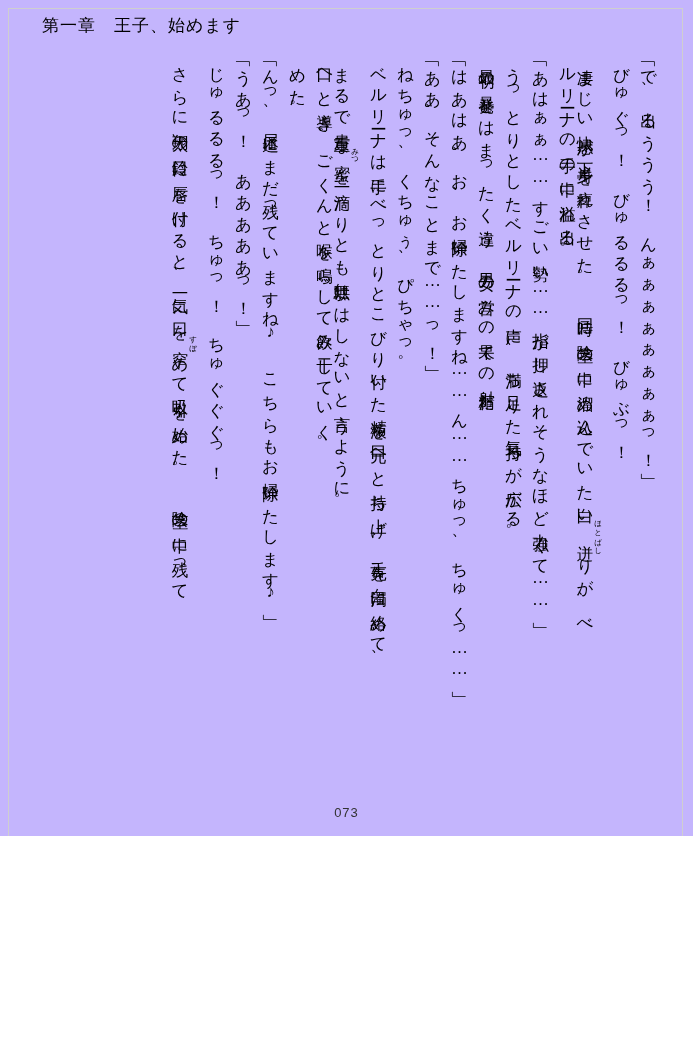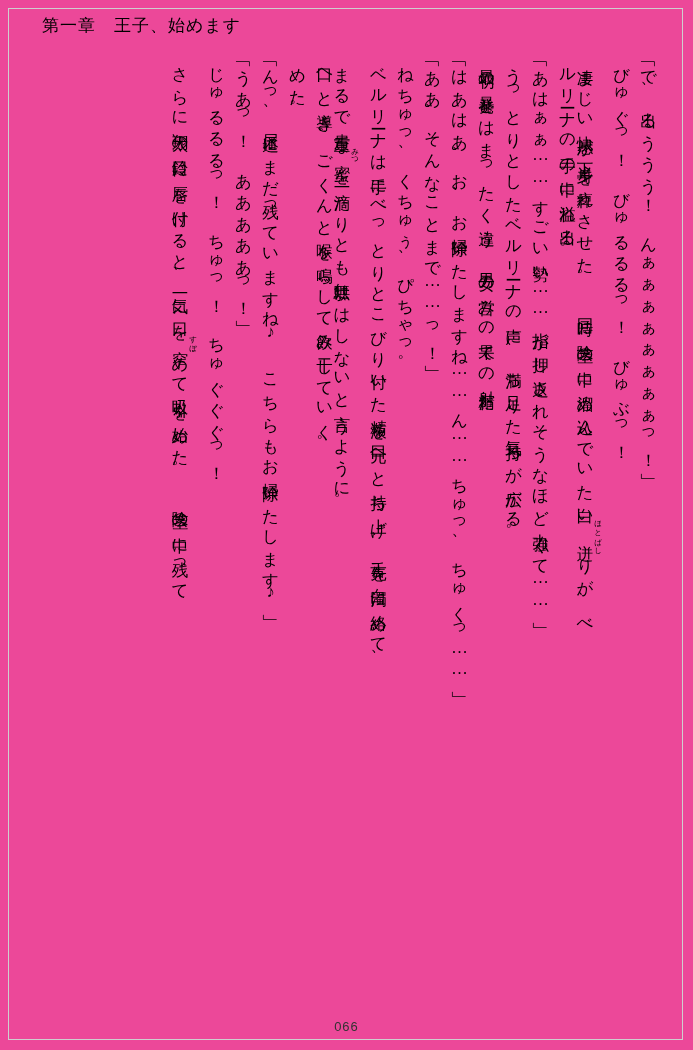--- a/index.html
+++ b/index.html
@@ -3,22 +3,22 @@
 <meta charset="utf-8">
 <style>
   html, body {
     margin: 0;
     padding: 0;
     background: #ffffff;
   }
   .page {
     position: relative;
     width: 693px;
-    height: 1050px;
-    background: #ec4899;
+    height: 836px;
+    background: #c4b5fd;
     overflow: hidden;
     font-family: "Liberation Serif", "DejaVu Serif", serif;
     color: #000000;
   }
   .page-border {
     position: absolute;
     left: 8px;
     top: 8px;
     width: 675px;
     height: 1032px;
@@ -105,14 +105,14 @@
     <div class="vline">口へと導き、ごくんと喉を鳴らして飲み干していく。</div>
     <div class="vline">めた。</div>
     <div class="vline">「んっ、尿道にまだ残っていますね♪　こちらもお掃除いたします♪」</div>
     <div class="vline">「うあっ！　あああああっ！」</div>
     <div class="vline">じゅるるるっ！　ちゅっ！　ちゅぐぐぐっ！</div>
     <div class="vline">
       <span>さらに翔太の鈴口に唇を付けると、一気に口を</span><ruby>窄<rt>すぼ</rt></ruby><span>めて吸引を始めた。　陰茎の中に残って</span>
     </div>
   </div>
 
-  <div class="page-number">066</div>
+  <div class="page-number">073</div>
 </div>
 
 </body></html>

